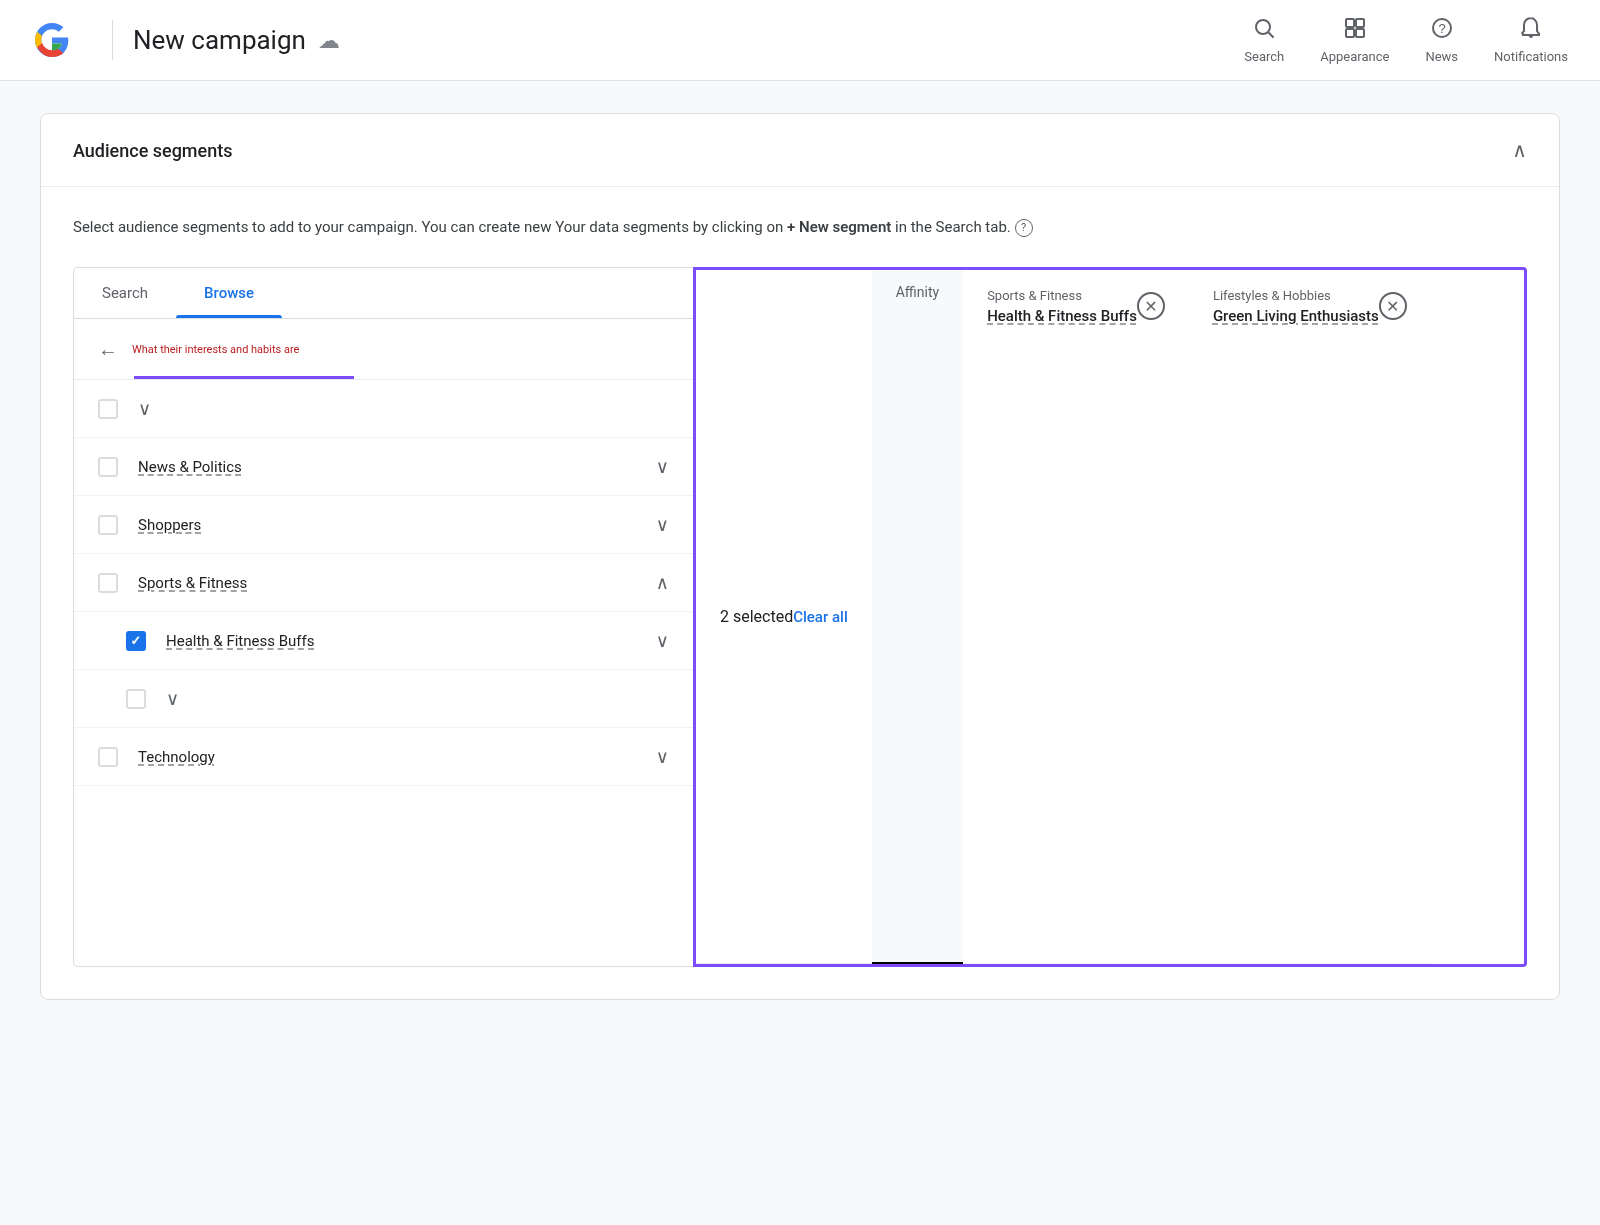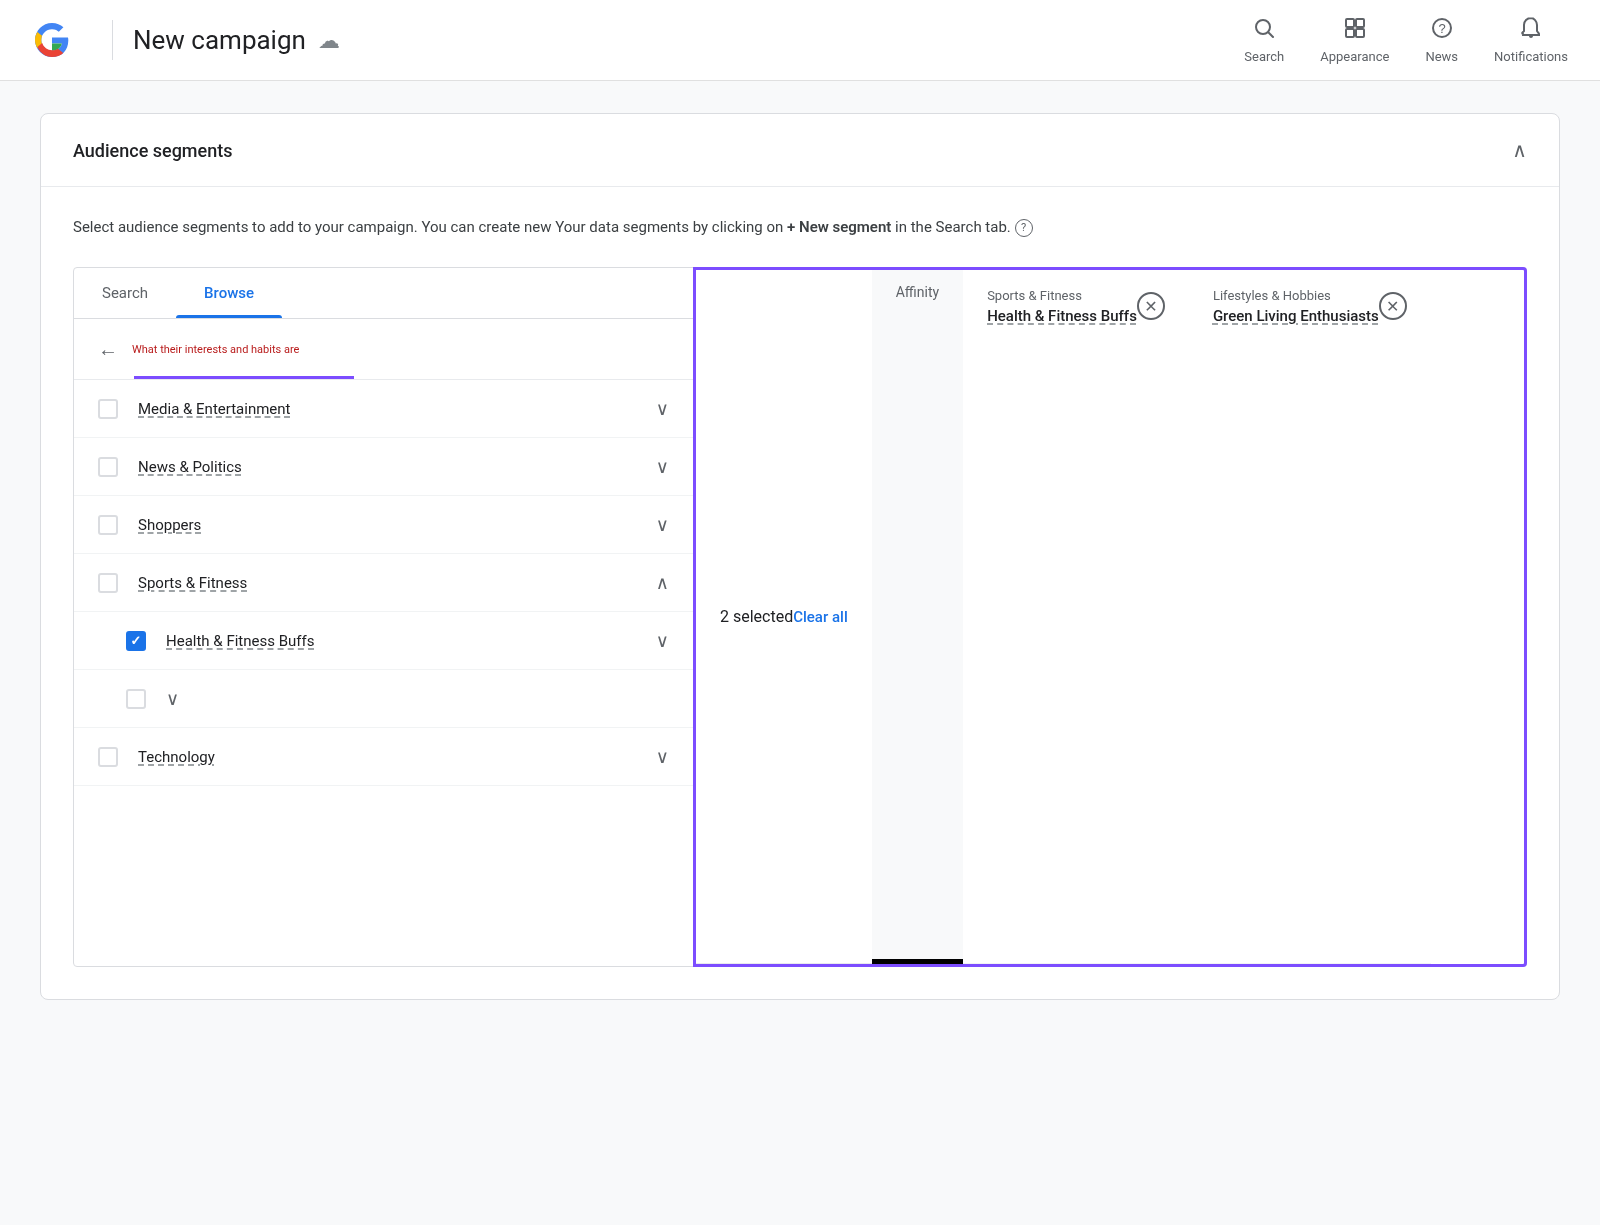--- a/index.html
+++ b/index.html
@@ -260,21 +260,21 @@
       font-size: 15px;
       color: #1a73e8;
       cursor: pointer;
       font-weight: 500;
     }
     .affinity-header {
       padding: 14px 24px;
       font-size: 14px;
       color: #5f6368;
       background: #f8f9fa;
-      border-bottom: 5px solid #000000;
+      border-bottom: 2px solid #000000;
     }
     .selected-item {
       padding: 18px 24px;
       border-bottom: 1px solid #f1f3f4;
       display: flex;
       align-items: flex-start;
       justify-content: space-between;
     }
     .selected-item-info {
       display: flex;
@@ -394,21 +394,20 @@
           </div>
 
           <div class="breadcrumb-row">
             <span class="back-arrow">←</span>
             <span class="breadcrumb-title">What their interests and habits are</span>
             <div class="breadcrumb-underline"></div>
           </div>
 
           <div class="list-item">
             <div class="checkbox"></div>
-            <span class="list-label">Media &amp; Entertainment</span>
             <span class="expand-icon">∨</span>
           </div>
           <div class="list-item">
             <div class="checkbox"></div>
             <span class="list-label">News &amp; Politics</span>
             <span class="expand-icon">∨</span>
           </div>
           <div class="list-item">
             <div class="checkbox"></div>
             <span class="list-label">Shoppers</span>

